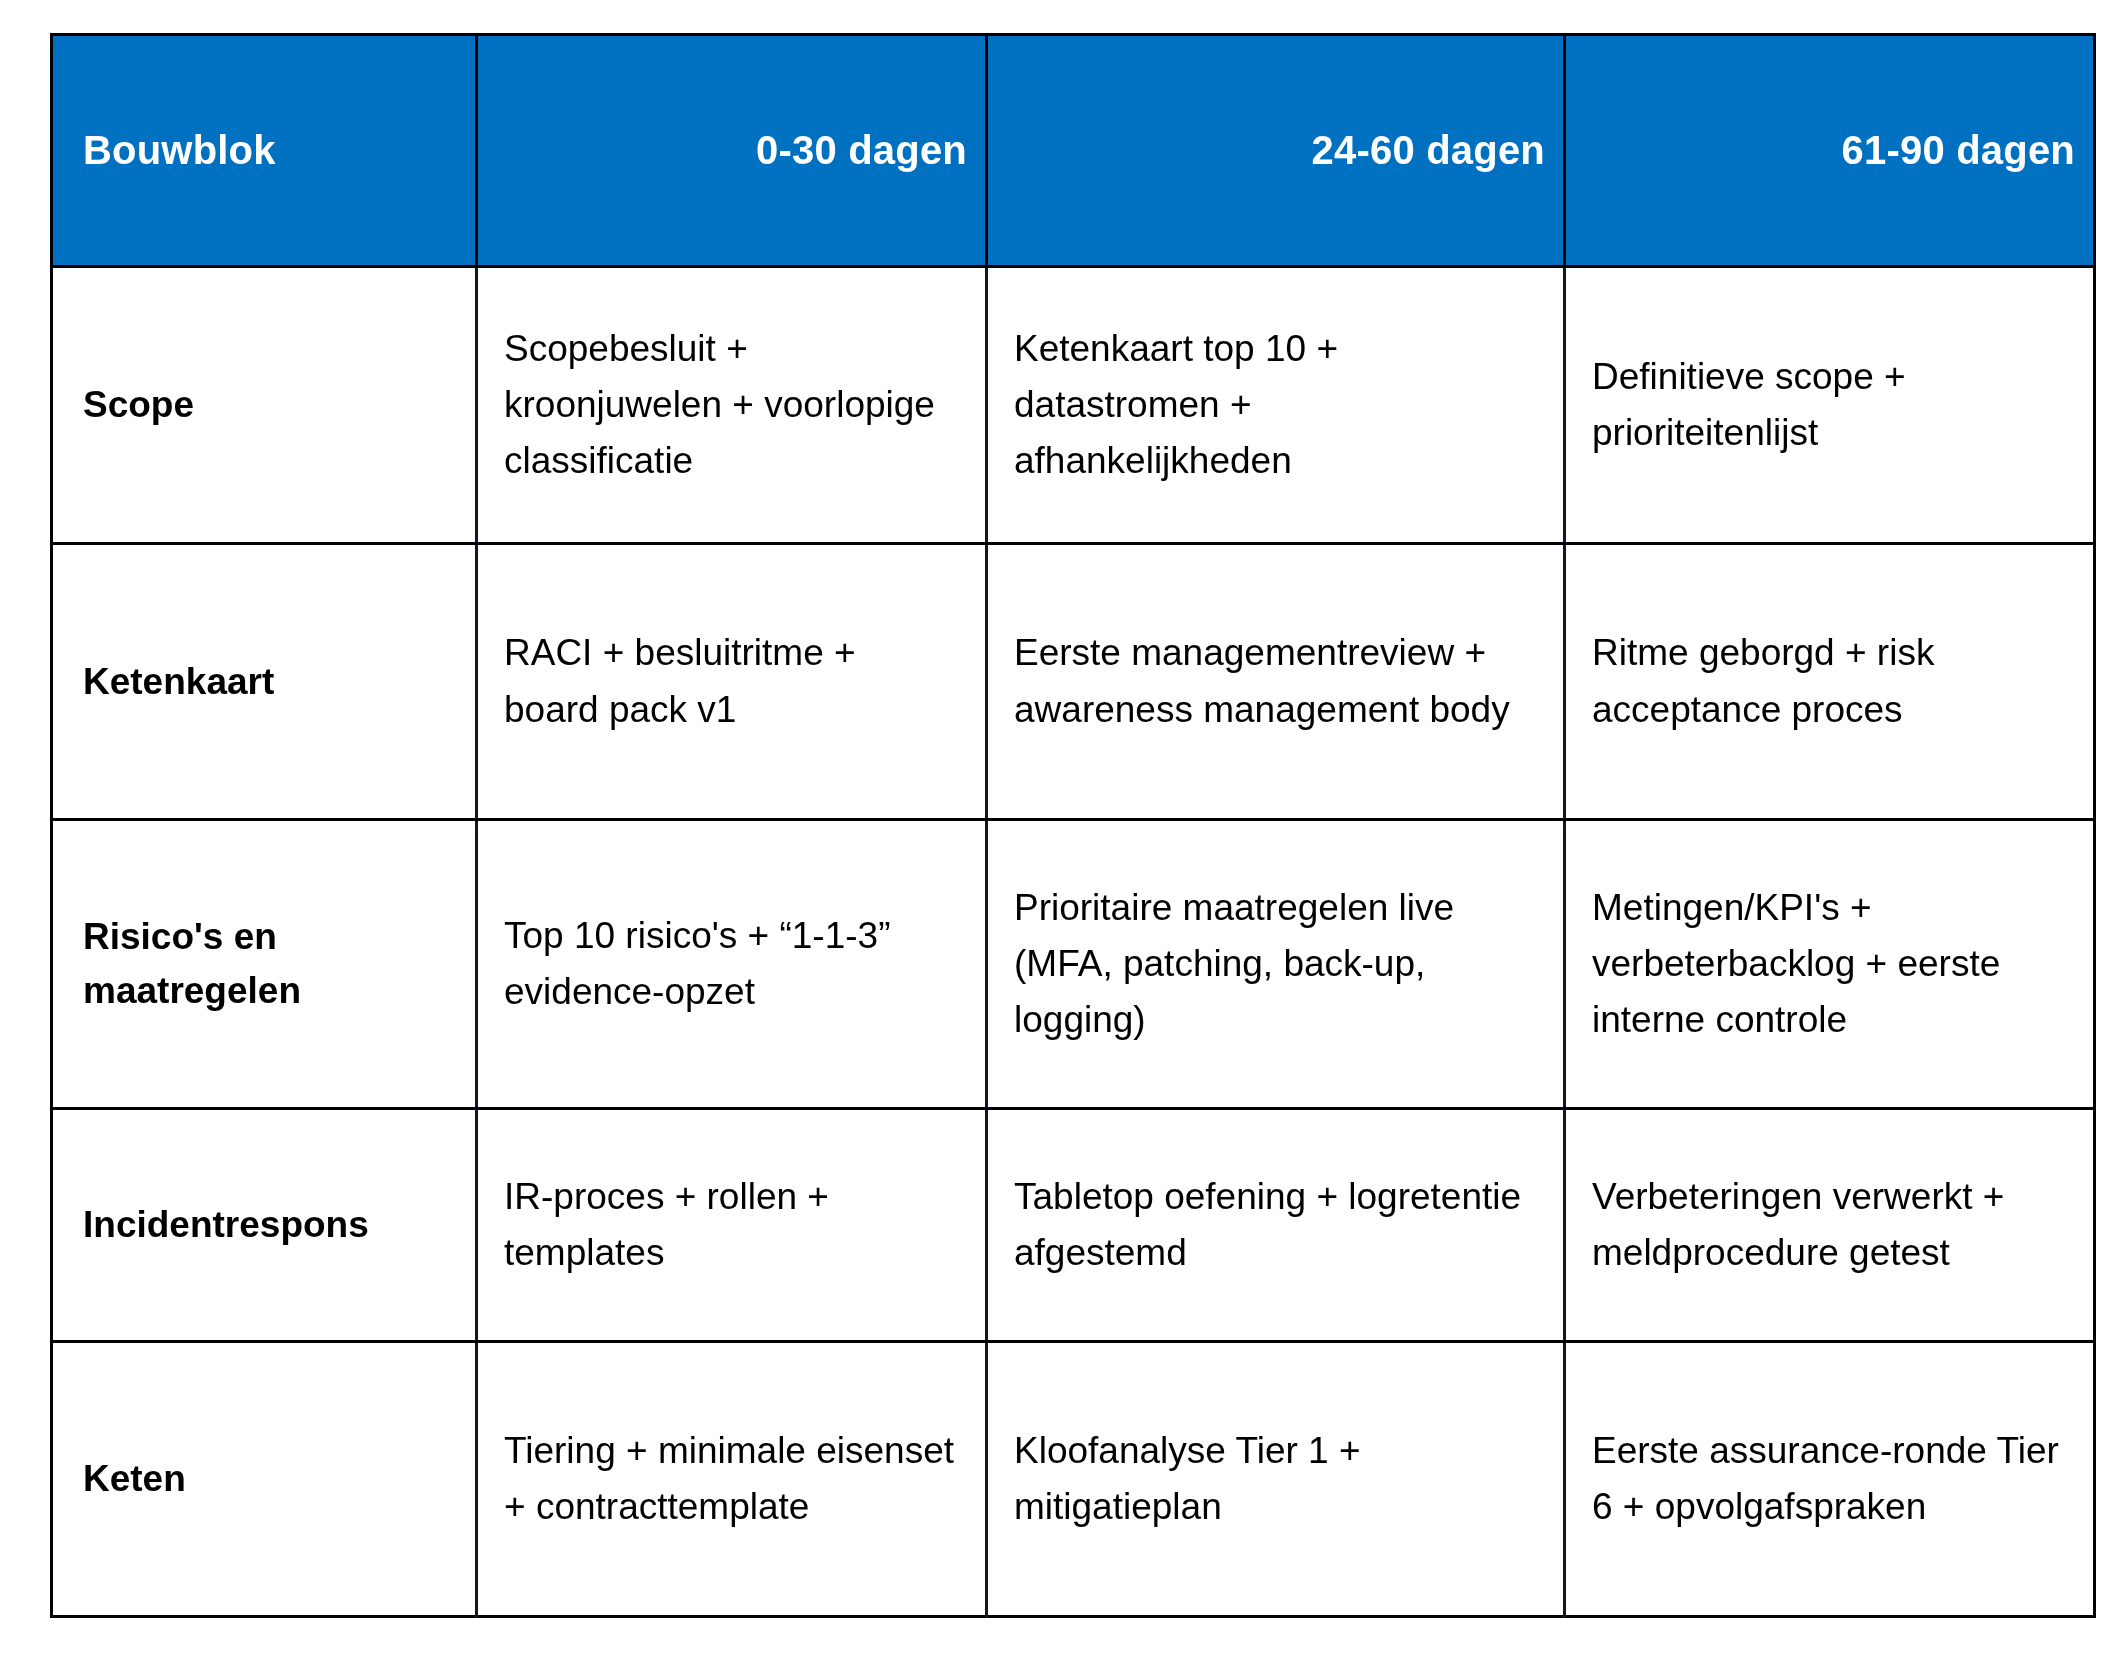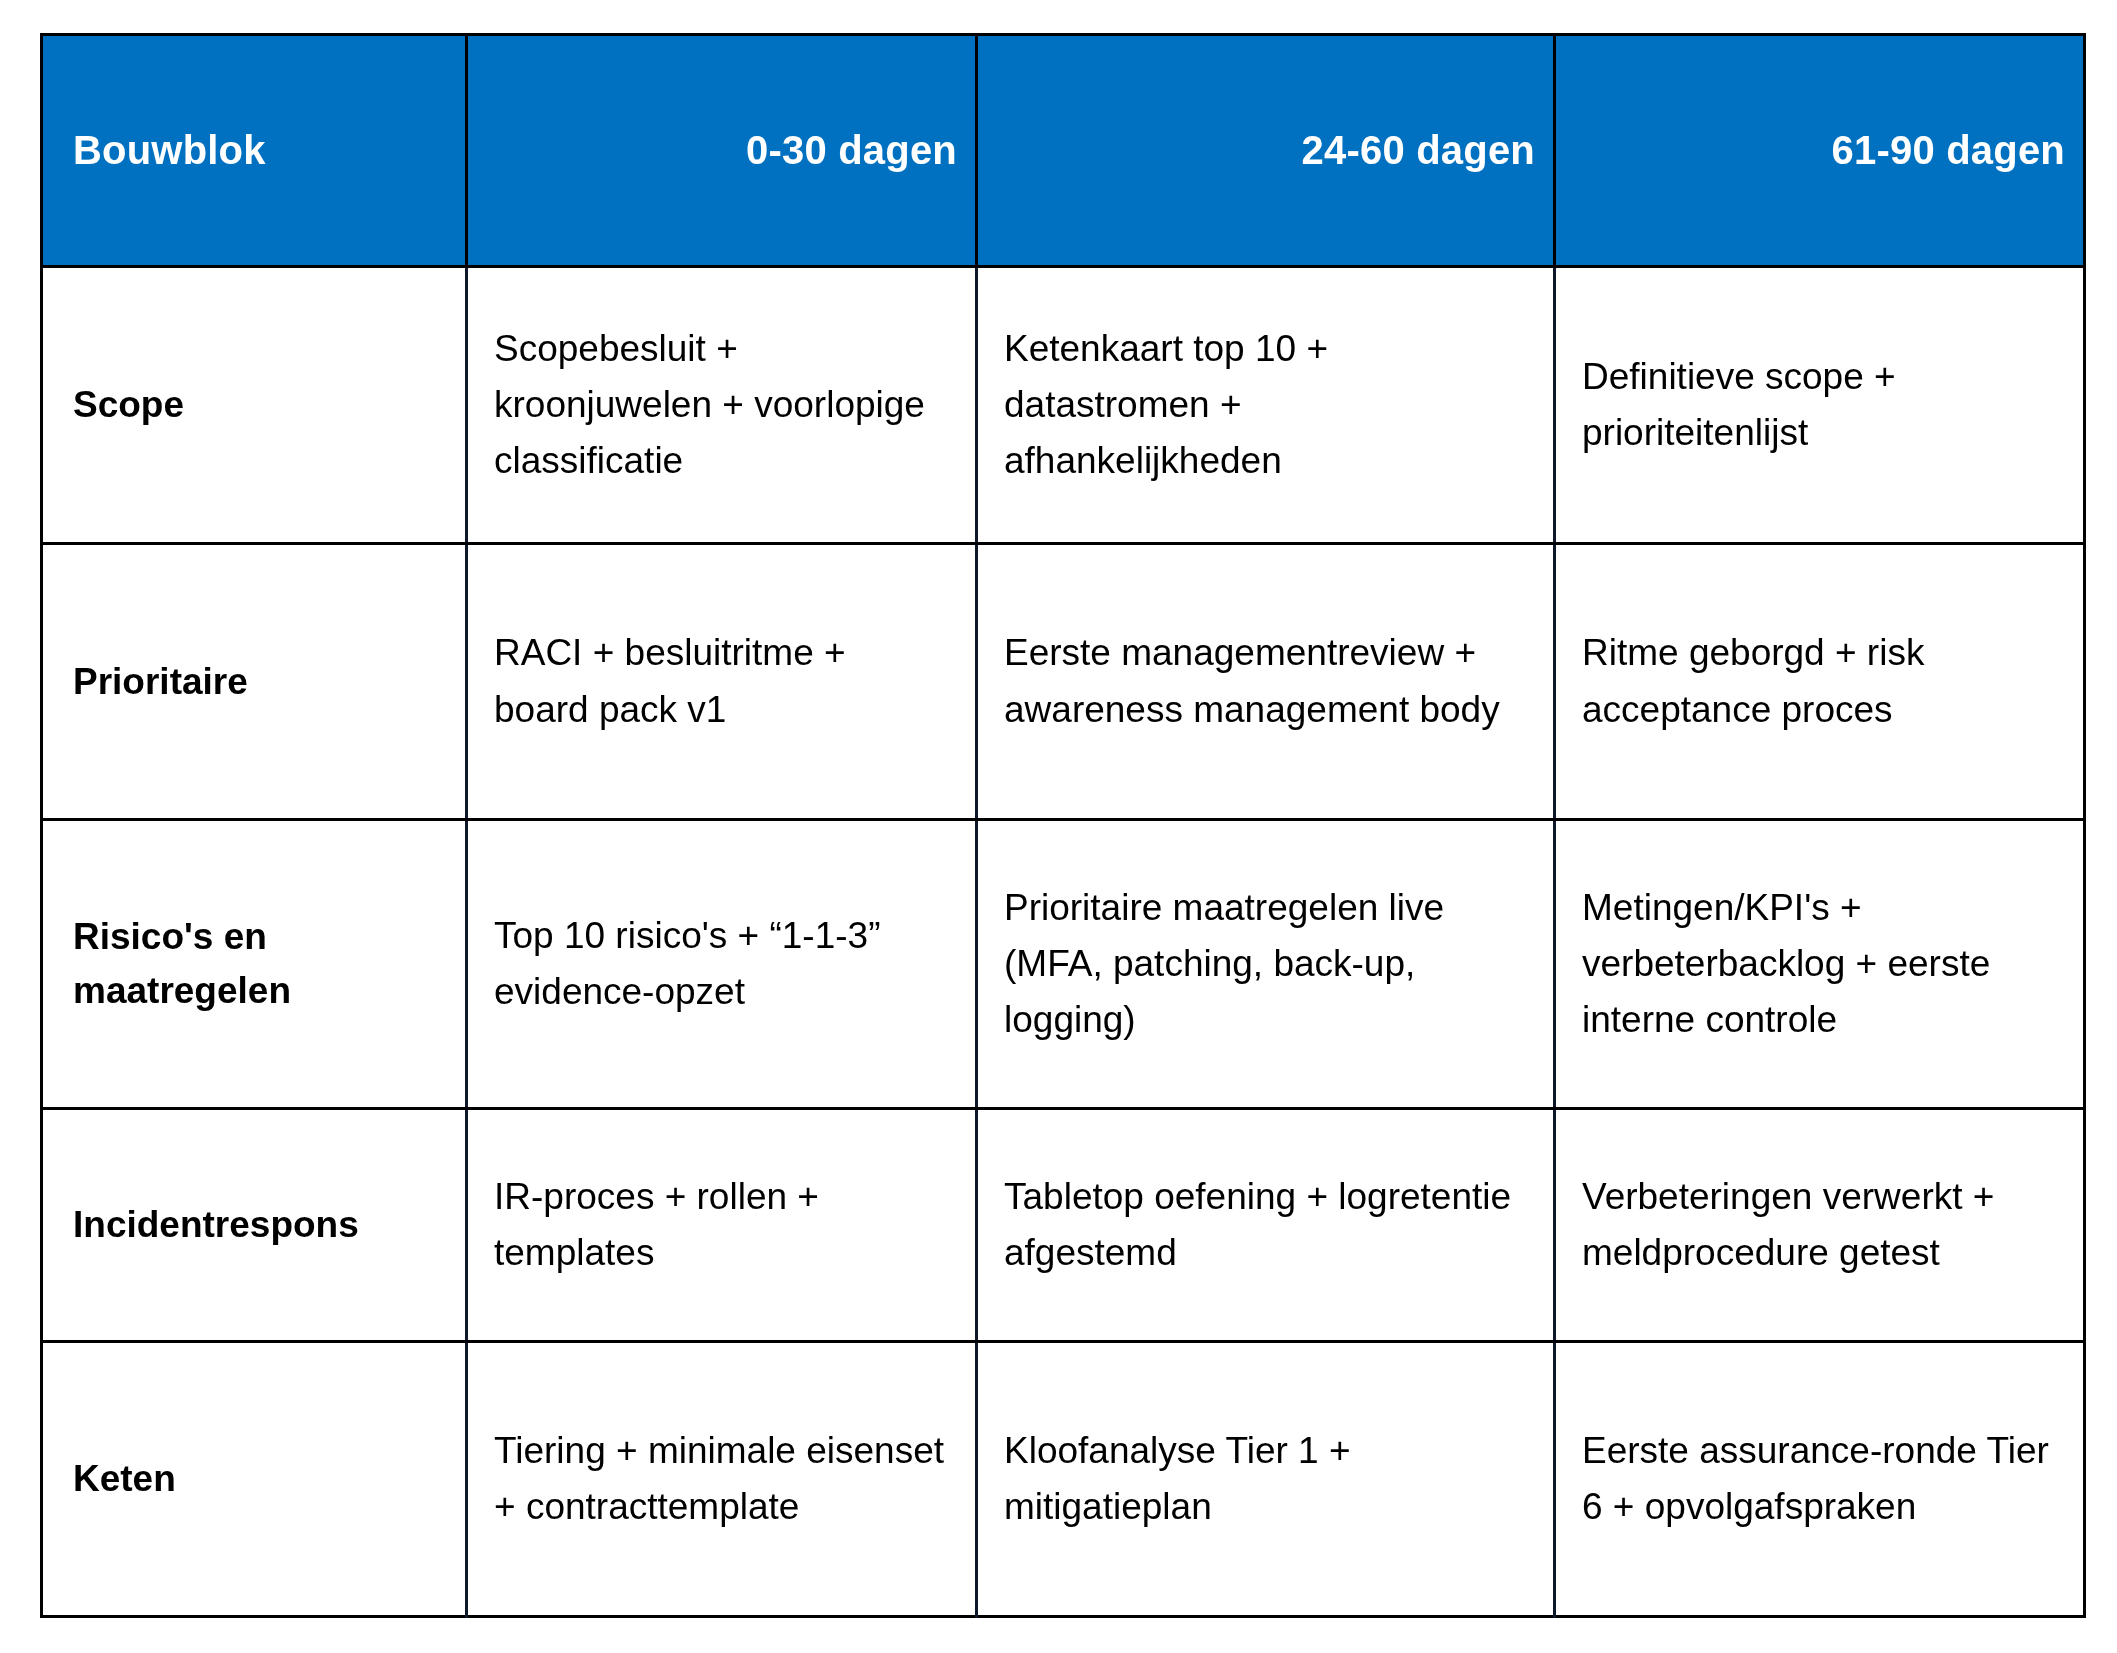--- a/index.html
+++ b/index.html
@@ -9,21 +9,21 @@
   }
   body {
     width: 2117px;
     height: 1653px;
     font-family: "Liberation Sans", sans-serif;
     -webkit-font-smoothing: antialiased;
   }
 
   .table-wrap {
     position: absolute;
-    left: 40px;
+    left: 50px;
     top: 33px;
     width: 2043px;
     height: 1572px;
     box-sizing: border-box;
   }
 
   table.roadmap {
     width: 100%;
     height: 100%;
     border-collapse: collapse;
@@ -102,21 +102,21 @@
       </tr>
     </thead>
     <tbody>
       <tr class="r1">
         <td class="rowhead">Scope</td>
         <td>Scopebesluit + kroonjuwelen + voorlopige classificatie</td>
         <td>Ketenkaart top 10 + datastromen + afhankelijkheden</td>
         <td>Definitieve scope + prioriteitenlijst</td>
       </tr>
       <tr class="r2">
-        <td class="rowhead">Prioritaire</td>
+        <td class="rowhead">Ketenkaart</td>
         <td>RACI + besluitritme + board pack v1</td>
         <td>Eerste managementreview + awareness management body</td>
         <td>Ritme geborgd + risk acceptance proces</td>
       </tr>
       <tr class="r3">
         <td class="rowhead">Risico's en maatregelen</td>
         <td>Top 10 risico's + “1-1-3” evidence-opzet</td>
         <td>Prioritaire maatregelen live (MFA, patching, back-up, logging)</td>
         <td>Metingen/KPI's + verbeterbacklog + eerste interne controle</td>
       </tr>

